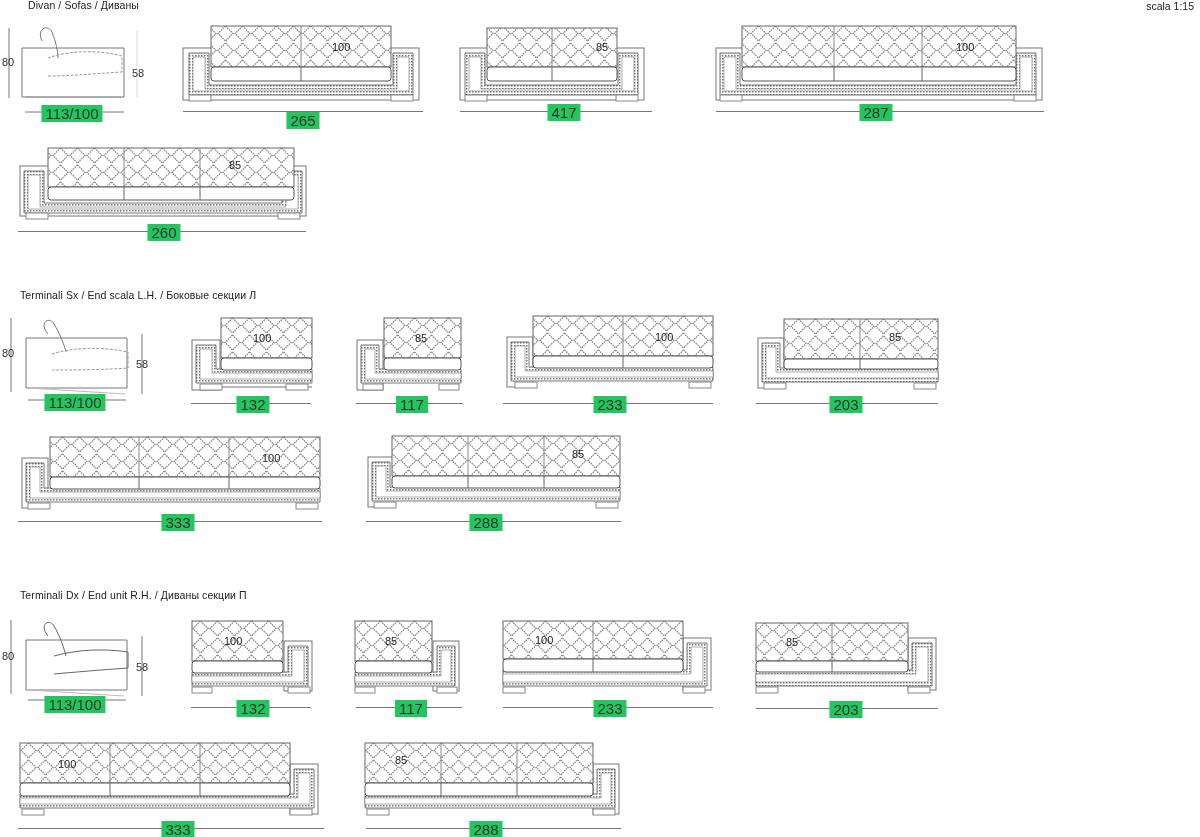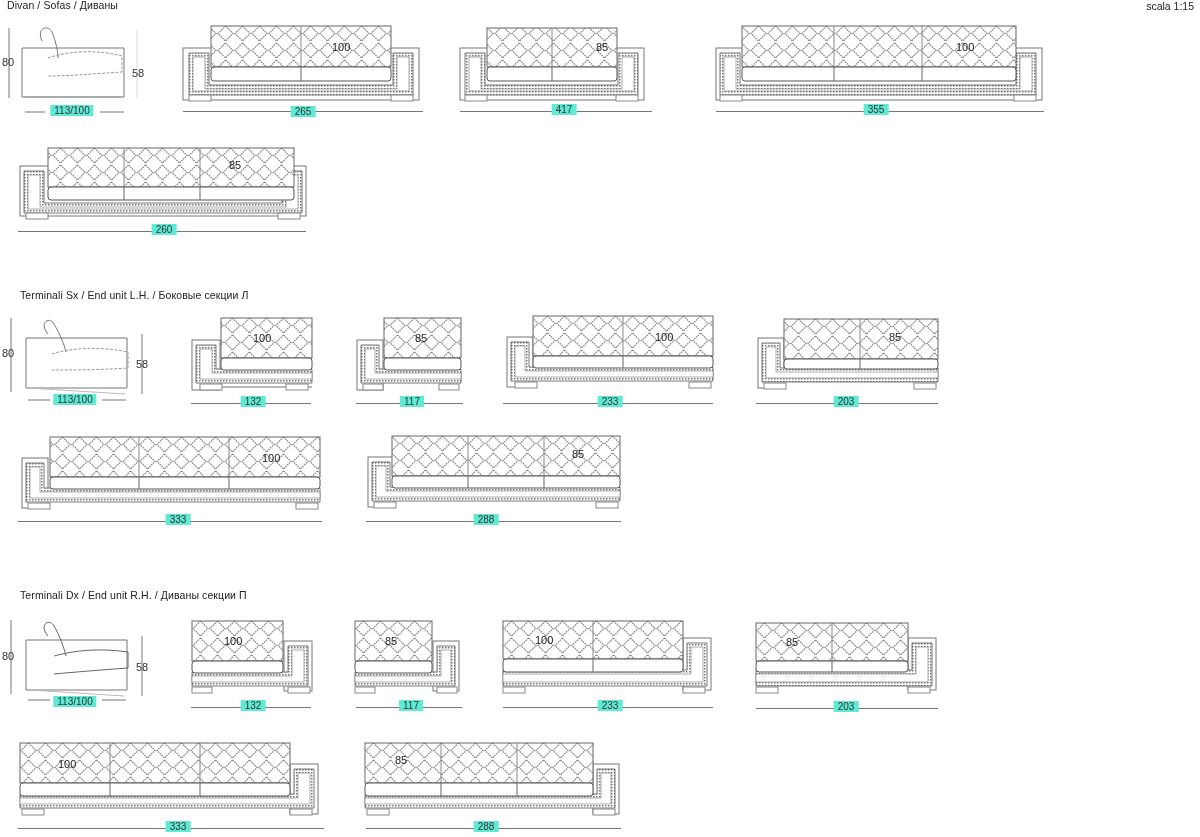--- a/index.html
+++ b/index.html
@@ -1,41 +1,41 @@
 <!DOCTYPE html>
 <html><head>
 <meta charset="utf-8">
 <style>
   html,body{margin:0;padding:0;background:#ffffff;}
   body{width:1200px;height:837px;position:relative;overflow:hidden;font-family:"Liberation Sans",sans-serif;color:#222;}
   .title{position:absolute;font-size:10.5px;color:#222;white-space:nowrap;letter-spacing:0.1px;}
   .scale{position:absolute;right:6px;top:0;font-size:10.5px;color:#222;}
   .item{position:absolute;}
   svg{position:absolute;left:0;top:0;overflow:visible;}
-  .dim{position:absolute;font-size:10px;color:#333;background:#5eead4;padding:0 4px;white-space:nowrap;transform:translateX(-50%);}
+  .dim{position:absolute;font-size:15px;color:#333;background:#22c55e;padding:0 4px;white-space:nowrap;transform:translateX(-50%);}
   .cushlabel{position:absolute;font-size:11px;color:#222;white-space:nowrap;}
   .vlabel{position:absolute;font-size:11px;color:#333;}
 </style>
 </head>
 <body>
 
 <svg width="0" height="0" style="position:absolute">
   <defs>
     <pattern id="quilt" patternUnits="userSpaceOnUse" width="17" height="17">
       <rect width="17" height="17" fill="#fff"></rect>
       <path d="M8.5 1 L16 8.5 L8.5 16 L1 8.5 Z" fill="none" stroke="#8a8a8a" stroke-width="1.3" stroke-dasharray="1.6 0.8"></path>
     </pattern>
     <pattern id="stitch" patternUnits="userSpaceOnUse" width="3" height="3">
       <rect width="3" height="3" fill="#fff"></rect>
       <rect width="1.5" height="1.5" fill="#777"></rect>
     </pattern>
   </defs>
 </svg>
 
-<div class="title" style="left:7px;top:-1px;">Divan  / Sofas / Диваны</div>
+<div class="title" style="left:28px;top:-1px;">Divan  / Sofas / Диваны</div>
 <div class="scale">scala 1:15</div>
 
 <div class="item" style="left:0;top:20px;width:160px;height:100px;">
   <svg width="160" height="100">
     <line x1="9" y1="8" x2="9" y2="78" stroke="#777" stroke-width="1"></line>
     <path d="M22 28 H124 V77 H22 Z" fill="none" stroke="#777" stroke-width="1"></path>
     <line x1="25" y1="77" x2="121" y2="77" stroke="#999" stroke-width="1"></line>
     <path d="M42 21 C36 8, 48 4, 52 12 C56 22, 58 32, 58 38" fill="none" stroke="#777" stroke-width="1"></path>
     <path d="M48 38 C70 30, 100 30, 122 36 L122 52 C90 54, 70 56, 48 56" fill="none" stroke="#999" stroke-width="1" stroke-dasharray="3 1.5"></path>
     <line x1="137" y1="10" x2="137" y2="78" stroke="#ddd" stroke-width="1"></line>
@@ -56,21 +56,21 @@
     <line x1="118" y1="1" x2="118" y2="42" stroke="#888"></line>
     <rect x="28" y="42" width="180" height="14" rx="3" fill="#fff" stroke="#555"></rect>
     <line x1="118" y1="42" x2="118" y2="56" stroke="#666"></line>
     <rect x="6" y="70" width="22" height="6" fill="#fff" stroke="#888"></rect>
     <rect x="208" y="70" width="22" height="6" fill="#fff" stroke="#888"></rect>
   </svg>
   <div class="cushlabel" style="left:149px;top:16px;">100</div>
 </div>
 <div class="item" style="left:183px;top:104px;width:240px;height:14px;">
   <div style="position:absolute;left:0;right:0;top:7px;border-top:1px solid #777;"></div>
-  <div class="dim" style="left:120px;top:2px;">265</div>
+  <div class="dim" style="left:120px;top:8px;">265</div>
 </div>
 
 <div class="item" style="left:460px;top:25px;width:200px;height:95px;">
   <svg width="200" height="95">
     <rect x="0" y="23" width="184" height="52" fill="#fff" stroke="#777"></rect>
     <path d="M5 28 H25 V60 H158 V28 H178 V70 H5 Z" fill="url(#stitch)" stroke="#555" stroke-width="0.8"></path>
     <path d="M9 32 H21 V64 H162 V32 H174 V66 H9 Z" fill="#fff" stroke="#777" stroke-width="0.6"></path>
     <rect x="27" y="3" width="130" height="39" fill="url(#quilt)" stroke="#666"></rect>
     <line x1="92" y1="3" x2="92" y2="42" stroke="#888"></line>
     <rect x="27" y="42" width="130" height="14" rx="3" fill="#fff" stroke="#555"></rect>
@@ -96,21 +96,21 @@
     <rect x="26" y="42" width="274" height="14" rx="3" fill="#fff" stroke="#555"></rect>
     <line x1="118" y1="42" x2="118" y2="56" stroke="#666"></line>
     <line x1="206" y1="42" x2="206" y2="56" stroke="#666"></line>
     <rect x="4" y="70" width="22" height="6" fill="#fff" stroke="#888"></rect>
     <rect x="298" y="70" width="22" height="6" fill="#fff" stroke="#888"></rect>
   </svg>
   <div class="cushlabel" style="left:240px;top:16px;">100</div>
 </div>
 <div class="item" style="left:716px;top:104px;width:328px;height:14px;">
   <div style="position:absolute;left:0;right:0;top:7px;border-top:1px solid #777;"></div>
-  <div class="dim" style="left:160px;top:0;">355</div>
+  <div class="dim" style="left:160px;top:0;">287</div>
 </div>
 
 <div class="item" style="left:18px;top:147px;width:300px;height:95px;">
   <svg width="300" height="95">
     <rect x="2" y="19" width="286" height="50" fill="#fff" stroke="#777"></rect>
     <path d="M6 24 H26 V56 H264 V24 H284 V66 H6 Z" fill="url(#stitch)" stroke="#555" stroke-width="0.8"></path>
     <path d="M10 28 H22 V60 H268 V28 H280 V62 H10 Z" fill="#fff" stroke="#777" stroke-width="0.6"></path>
     <rect x="30" y="1" width="246" height="39" fill="url(#quilt)" stroke="#666"></rect>
     <line x1="106" y1="1" x2="106" y2="40" stroke="#888"></line>
     <line x1="182" y1="1" x2="182" y2="40" stroke="#888"></line>
@@ -120,21 +120,21 @@
     <rect x="8" y="66" width="22" height="6" fill="#fff" stroke="#888"></rect>
     <rect x="260" y="66" width="22" height="6" fill="#fff" stroke="#888"></rect>
   </svg>
   <div class="cushlabel" style="left:211px;top:12px;">85</div>
 </div>
 <div class="item" style="left:18px;top:224px;width:288px;height:14px;">
   <div style="position:absolute;left:0;right:0;top:7px;border-top:1px solid #777;"></div>
   <div class="dim" style="left:146px;top:0;">260</div>
 </div>
 
-<div class="title" style="left:20px;top:289px;">Terminali Sx / End unit L.H. / Боковые секции Л</div>
+<div class="title" style="left:20px;top:289px;">Terminali Sx / End scala L.H. / Боковые секции Л</div>
 
 <div class="item" style="left:0;top:314px;width:160px;height:100px;">
   <svg width="160" height="100">
     <line x1="11" y1="4" x2="11" y2="78" stroke="#777"></line>
     <path d="M26 24 H127 V74 H26 Z" fill="none" stroke="#777"></path>
     <line x1="28" y1="74" x2="125" y2="80" stroke="#bbb"></line>
     <path d="M48 20 C38 8, 50 2, 54 10 C60 20, 64 30, 66 38" fill="none" stroke="#777"></path>
     <path d="M52 40 C70 34, 100 32, 128 38 L128 54 C100 56, 70 56, 52 56" fill="none" stroke="#999" stroke-dasharray="3 1.5"></path>
     <line x1="142" y1="20" x2="142" y2="80" stroke="#777"></line>
     <line x1="28" y1="86" x2="50" y2="86" stroke="#777"></line>

